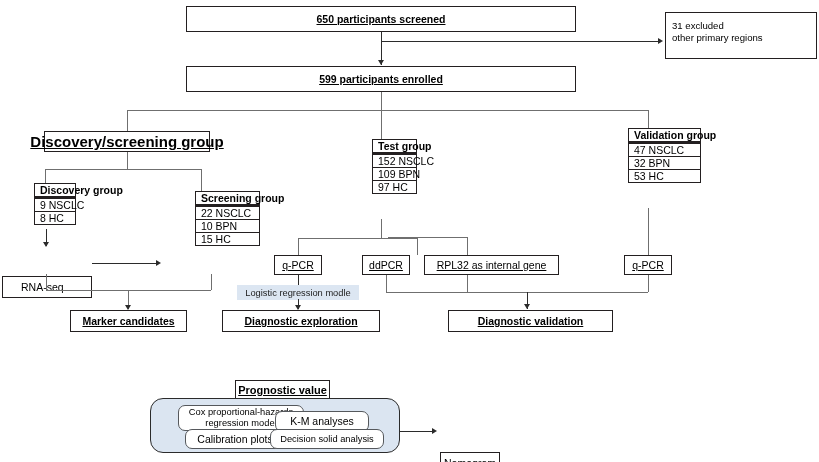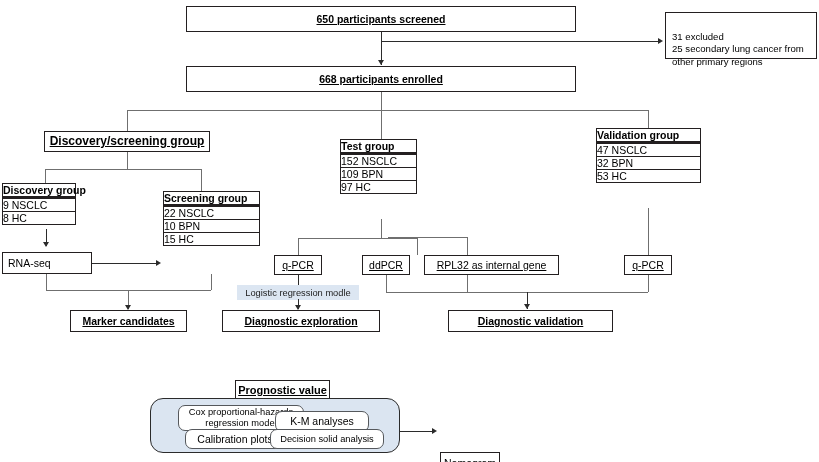--- a/index.html
+++ b/index.html
@@ -21,43 +21,45 @@
     border:1.3px solid #231f20;
     background:#ffffff;
     font-size:10.5px;
     color:#000000;
     line-height:1.15;
     display:flex;
     align-items:center;
     white-space:nowrap;
   }
   .box.center{justify-content:center;text-decoration:underline;}
-  .box.left{justify-content:flex-start;padding-left:5px;}
+  .box.left{justify-content:flex-start;padding-left:18px;margin-top:24px;}
   .box.bold{font-weight:bold;}
   .box.thick{border-width:1.6px;margin-top:32px;}
   .box.multi{
     white-space:normal;
     align-items:flex-start;
-    padding:18px 4px 3px 6px;
+    padding:7px 4px 3px 6px;
     line-height:1.28;
     display:block;
   }
   .box.multi span{display:block;}
 
   
   .stack{position:absolute;box-sizing:border-box;}
   .stack .row{
     box-sizing:border-box;
     border:1.3px solid #231f20;
     border-bottom:none;
     background:#ffffff;
     font-size:10.5px;
     display:flex;
     align-items:center;
-    white-space:nowrap;
+    padding-left:5px;
+    white-space:nowrap;
+    margin-left:32px;
   }
   .stack .row:last-child{border-bottom:1.3px solid #231f20;}
   .stack .row.head{font-weight:bold;border-bottom:2px solid #231f20;}
 
   
   .h{position:absolute;height:0;border-top:1.1px solid #6f6f6f;}
   .v{position:absolute;width:0;border-left:1.1px solid #6f6f6f;}
   .hd{position:absolute;height:0;border-top:1.1px solid #2b2b2b;}
   .vd{position:absolute;width:0;border-left:1.1px solid #2b2b2b;}
   .arr-d{
@@ -110,41 +112,40 @@
 </style>
 </head>
 <body>
 
 <div id="stage">
 
   <div class="box center bold" style="left:186px;top:6px;width:390px;height:26px;">650 participants screened</div>
 
   <div class="box multi" style="left:665px;top:12px;width:152px;height:47px;font-size:9.6px;">
     <span>31 excluded</span>
-    <span>25 secondary lung cancer from</span>
     <span>other primary regions</span>
   </div>
 
   <div class="vd" style="left:381px;top:32px;height:9px;"></div>
 
   <div class="hd" style="left:381px;top:41px;width:278px;"></div>
   <div class="arr-r" style="left:658px;top:37.5px;"></div>
 
   <div class="vd" style="left:381px;top:41px;height:24px;"></div>
   <div class="arr-d" style="left:377.5px;top:60px;"></div>
 
-  <div class="box center bold" style="left:186px;top:66px;width:390px;height:26px;">668 participants enrolled</div>
+  <div class="box center bold" style="left:186px;top:66px;width:390px;height:26px;">599 participants enrolled</div>
 
   <div class="v" style="left:381px;top:92px;height:18px;"></div>
   <div class="h" style="left:127px;top:110px;width:521px;"></div>
   <div class="v" style="left:127px;top:110px;height:23px;"></div>
   <div class="v" style="left:381px;top:110px;height:29px;"></div>
   <div class="v" style="left:648px;top:110px;height:18px;"></div>
 
-  <div class="box center bold" style="left:44px;top:131px;width:166px;height:21px;font-size:12px;">Discovery/screening group</div>
+  <div class="box center bold" style="left:44px;top:131px;width:166px;height:21px;font-size:15px;">Discovery/screening group</div>
 
   <div class="stack" style="left:340px;top:139px;width:77px;">
     <div class="row head">Test group</div>
     <div class="row">152 NSCLC</div>
     <div class="row">109 BPN</div>
     <div class="row">97 HC</div>
   </div>
 
   <div class="stack" style="left:596px;top:128px;width:105px;">
     <div class="row head">Validation group</div>

